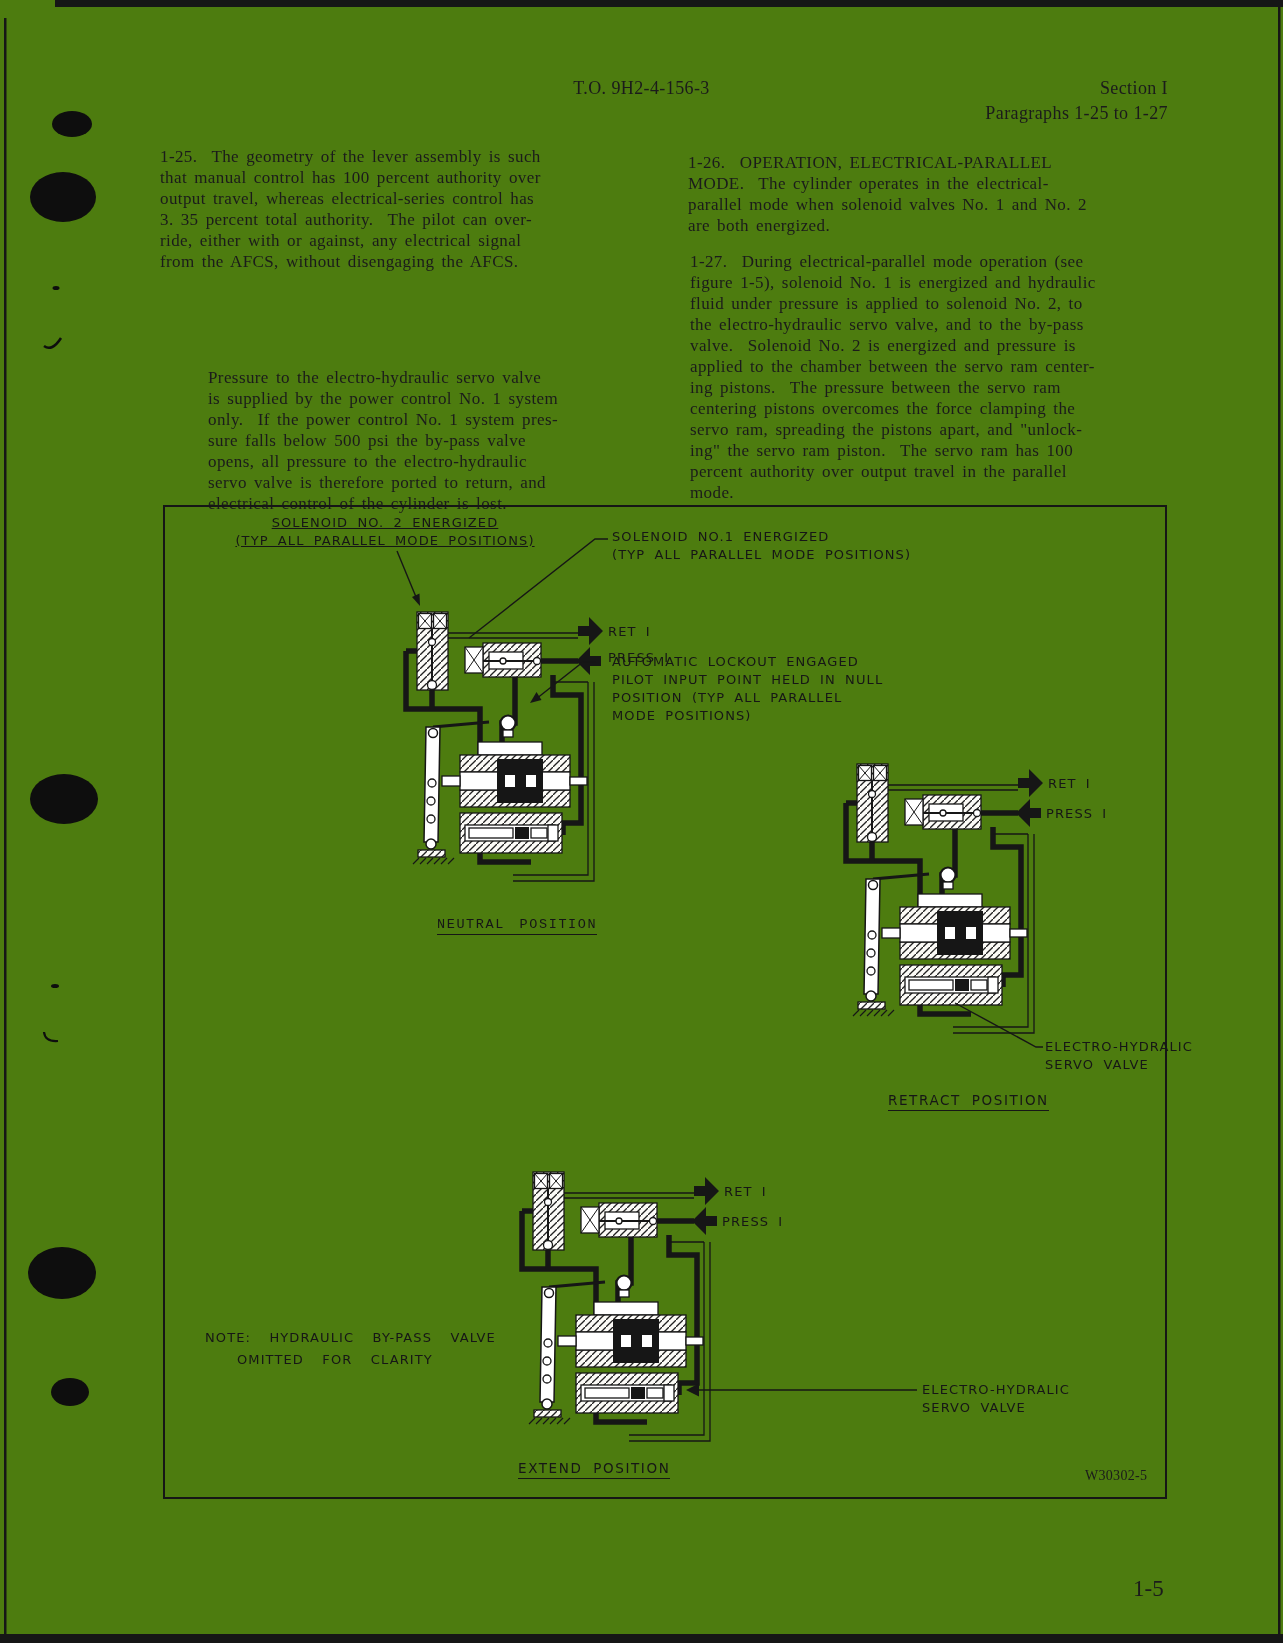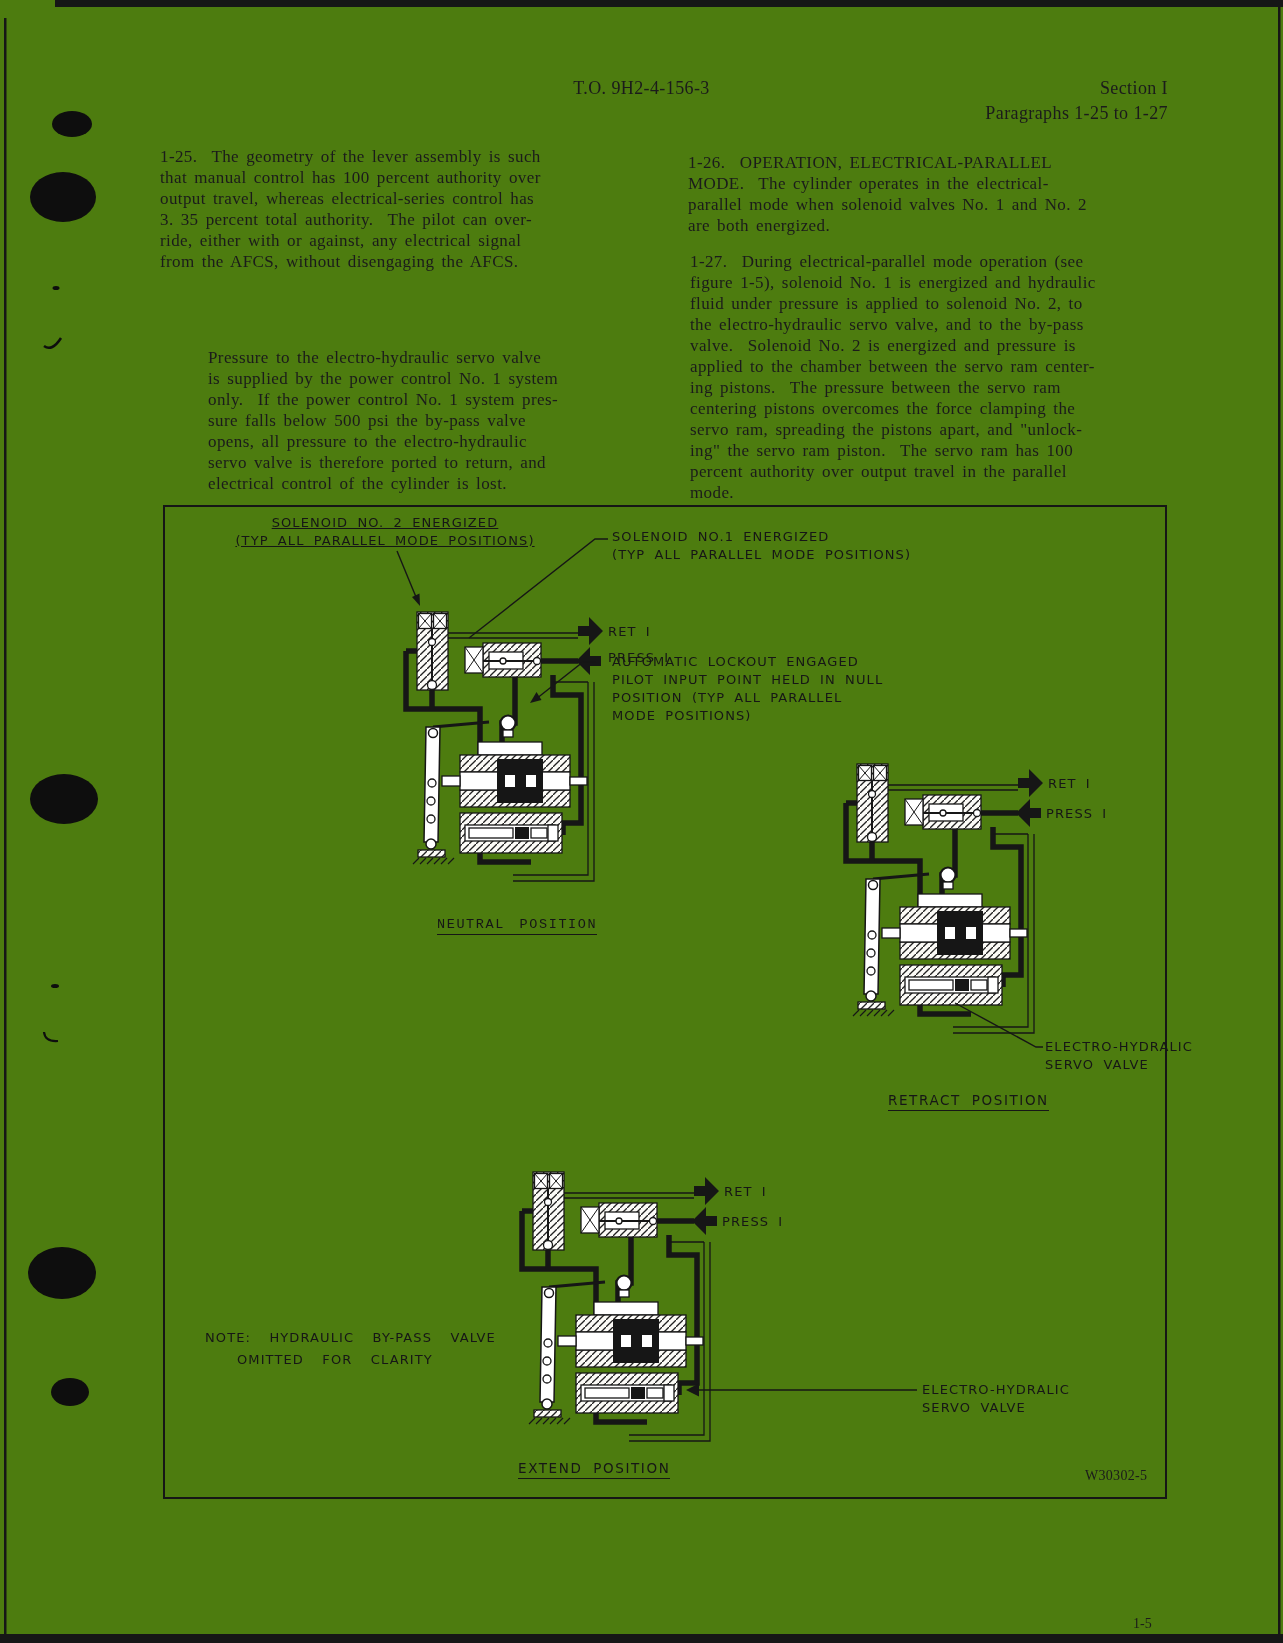--- a/index.html
+++ b/index.html
@@ -33,21 +33,21 @@
     white-space:pre-wrap;color:#161616;
   }
   .poslabel{
     font-family:"DejaVu Sans", sans-serif;
     font-size:13.5px;letter-spacing:1.6px;word-spacing:5px;
     border-bottom:1.6px solid #161616;padding-bottom:2px;
     color:#161616;white-space:nowrap;
   }
   .caption{font-size:18px;letter-spacing:.4px;word-spacing:2px;text-align:center;}
   .wnum{font-size:14px;letter-spacing:.3px;}
-  .pagenum{font-size:14px;margin-top:40px;}
+  .pagenum{font-size:23px;}
 </style>
 </head>
 <body>
 
 <div class="page">
 
   <svg class="overlay" viewBox="0 0 1283 1643" xmlns="http://www.w3.org/2000/svg">
     <defs>
       <pattern id="hatch" width="7" height="7" patternUnits="userSpaceOnUse">
         <rect width="7" height="7" fill="#fcfbf7"></rect>
@@ -178,21 +178,21 @@
   <div class="abs hdr" style="right:115px;top:103px;">Paragraphs 1-25 to 1-27</div>
 
   <div class="abs bodytext" style="left:160px;top:146px;width:520px;">1-25.  The geometry of the lever assembly is such
 that manual control has 100 percent authority over
 output travel, whereas electrical-series control has
 3. 35 percent total authority.  The pilot can over-
 ride, either with or against, any electrical signal
 from the AFCS, without disengaging the AFCS.</div>
 
 
-  <div class="abs bodytext" style="left:208px;top:347px;width:445px;">Pressure to the electro-hydraulic servo valve
+  <div class="abs bodytext" style="left:208px;top:367px;width:445px;">Pressure to the electro-hydraulic servo valve
 is supplied by the power control No. 1 system
 only.  If the power control No. 1 system pres-
 sure falls below 500 psi the by-pass valve
 opens, all pressure to the electro-hydraulic
 servo valve is therefore ported to return, and
 electrical control of the cylinder is lost.</div>
 
   <div class="abs bodytext" style="left:688px;top:146px;width:500px;margin-top:6px;">1-26.  OPERATION, ELECTRICAL-PARALLEL
 MODE.  The cylinder operates in the electrical-
 parallel mode when solenoid valves No. 1 and No. 2

